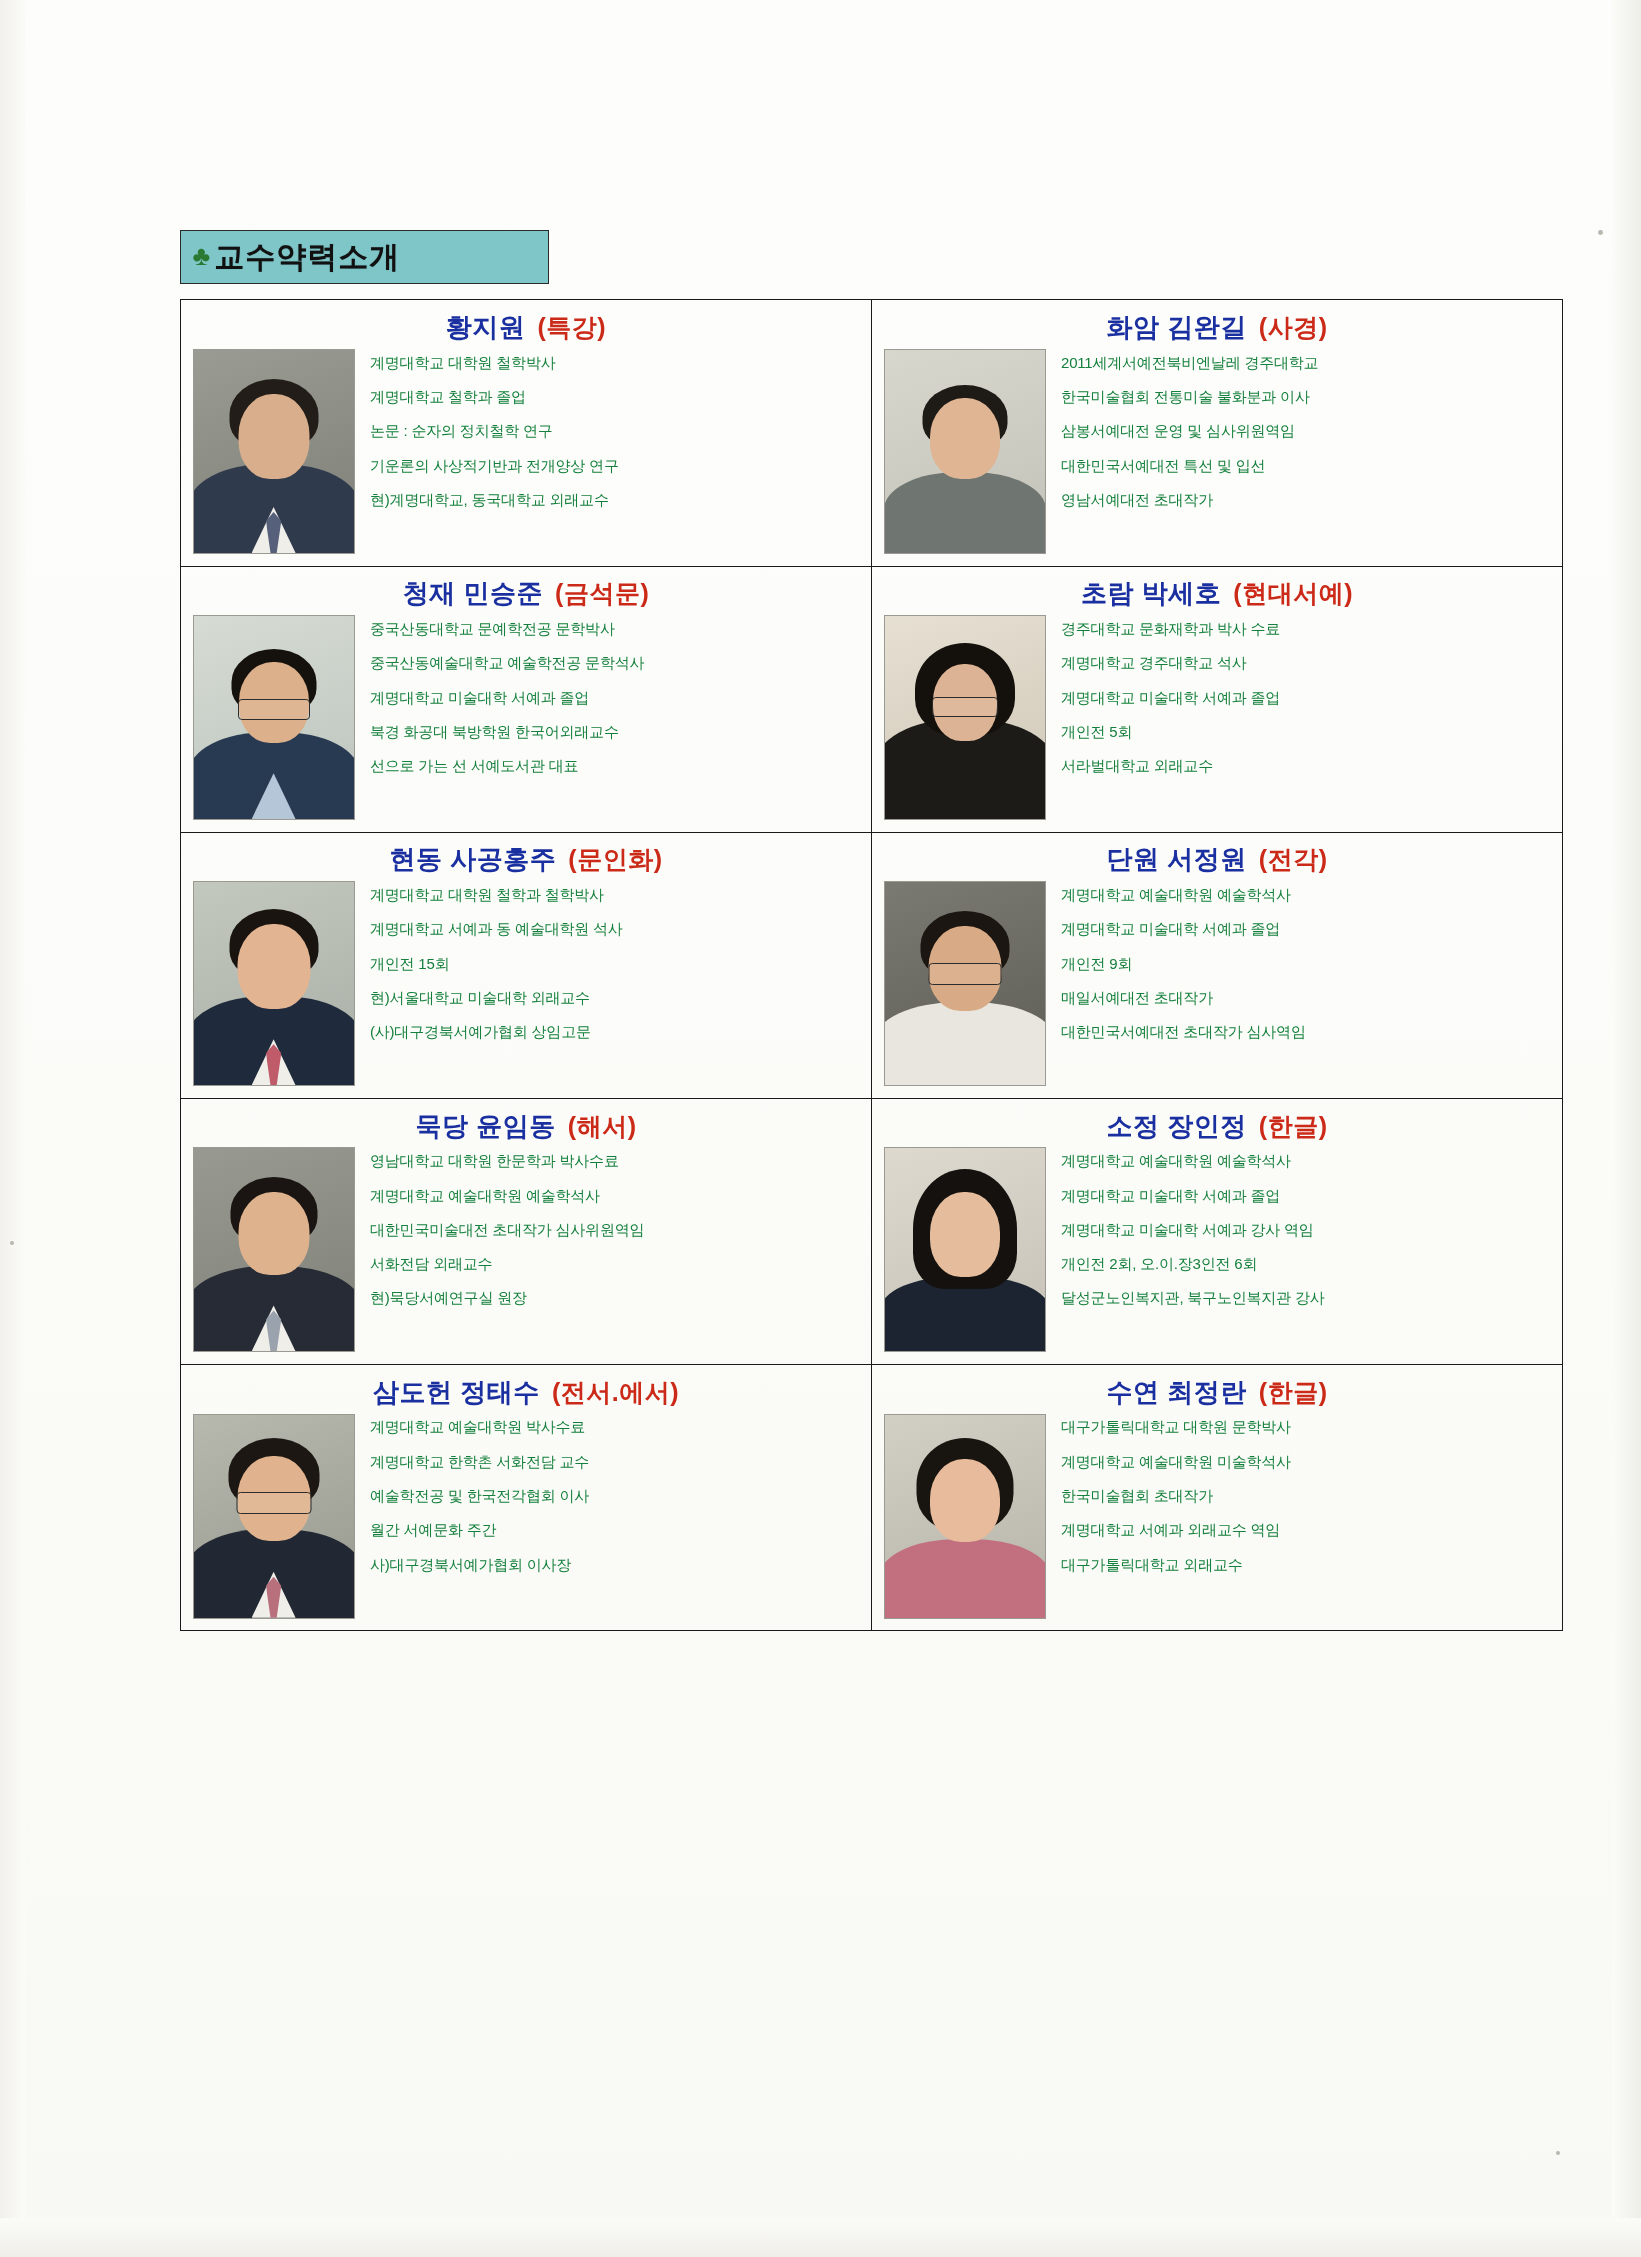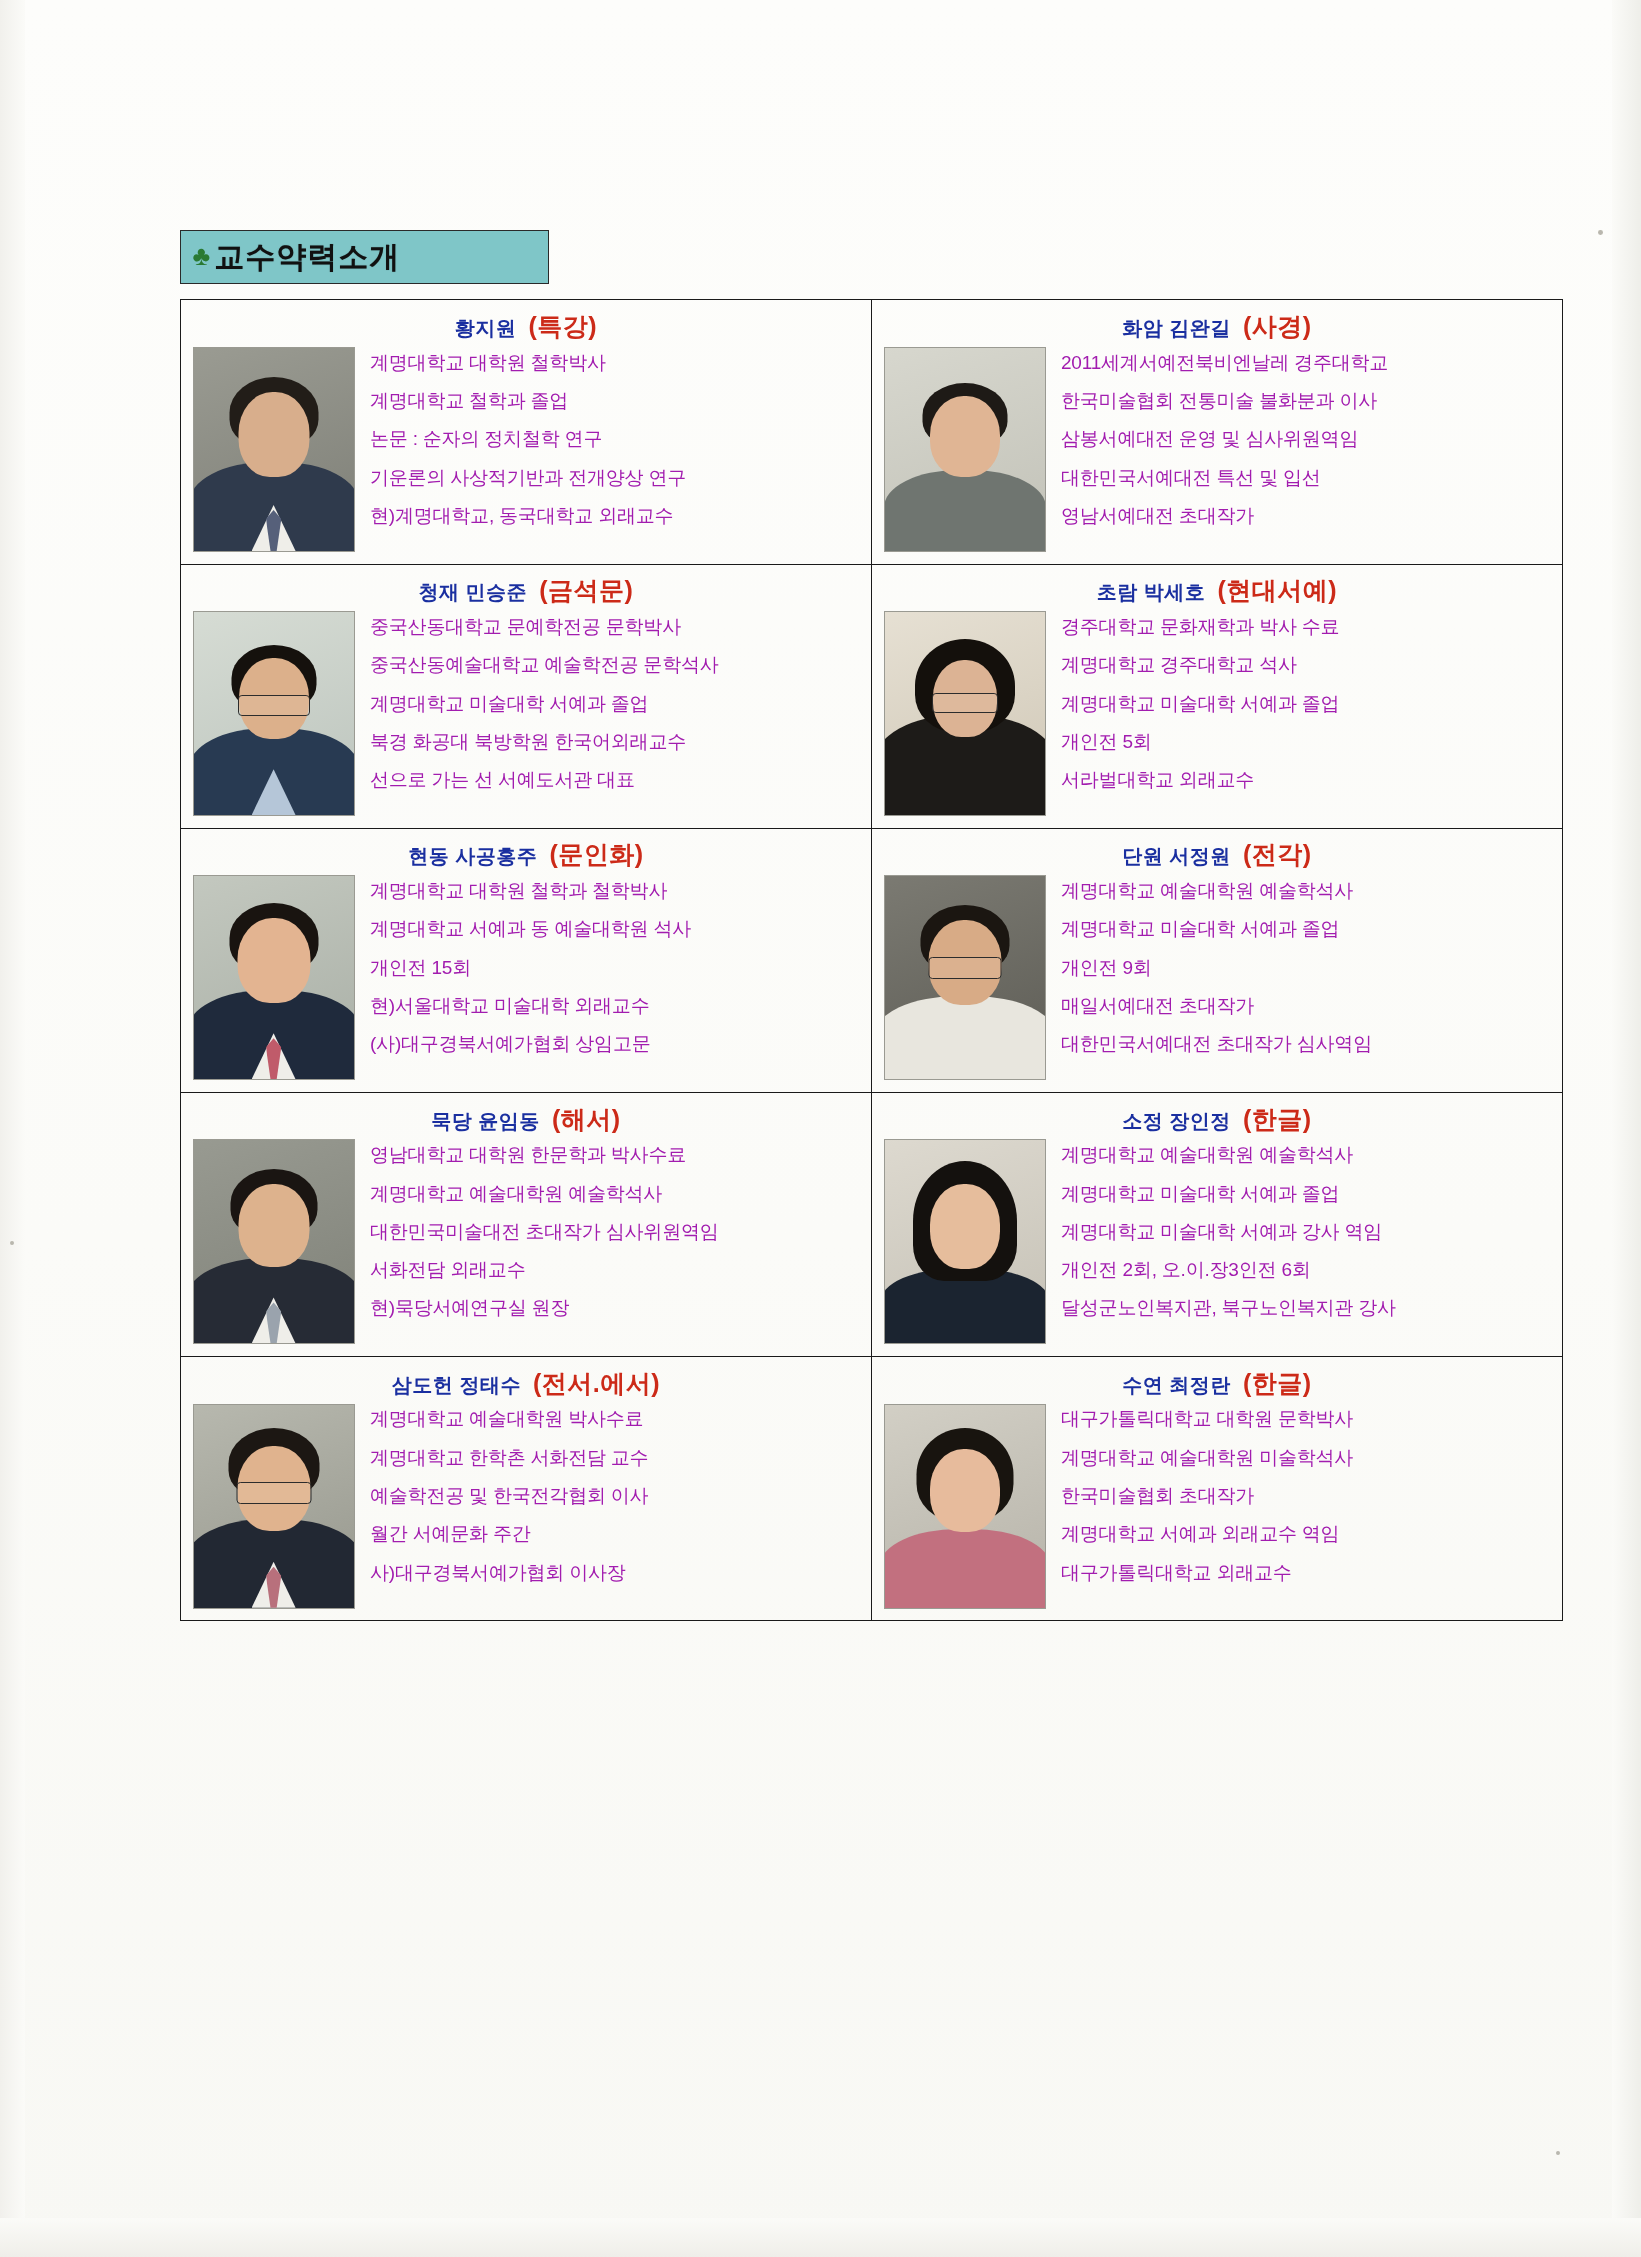--- a/index.html
+++ b/index.html
@@ -94,21 +94,21 @@
     padding: 9.7px 11.6px 11.6px 11.6px;
     min-height: 263px;
     box-sizing: border-box;
   }
   .name-row {
     text-align: center;
     margin-bottom: 3.9px;
     white-space: nowrap;
   }
   .name-main {
-    font-size: 20px;
+    font-size: 26px;
     font-weight: 700;
     color: #1a2fa0;
     letter-spacing: 0.5px;
   }
   .name-paren {
     font-size: 25px;
     font-weight: 700;
     color: #cc2a18;
     letter-spacing: 0.5px;
     margin-left: 7.7px;
@@ -177,23 +177,23 @@
     transform: translateX(-50%);
     border: 1.9px solid #2c2c2c;
     border-radius: 3.9px;
     background: rgba(255,255,255,0.08);
   }
   .lines {
     flex: 1 1 auto;
     padding-top: 5.8px;
   }
   .line {
-    font-size: 19px;
+    font-size: 15px;
     line-height: 1.0;
-    color: #a21caf;
+    color: #15803d;
     margin-bottom: 19.3px;
     white-space: nowrap;
     letter-spacing: -0.2px;
   }
   .line:last-child { margin-bottom: 0; }
 
   .speck {
     position: absolute;
     background: #b9b7ae;
     border-radius: 50%;

